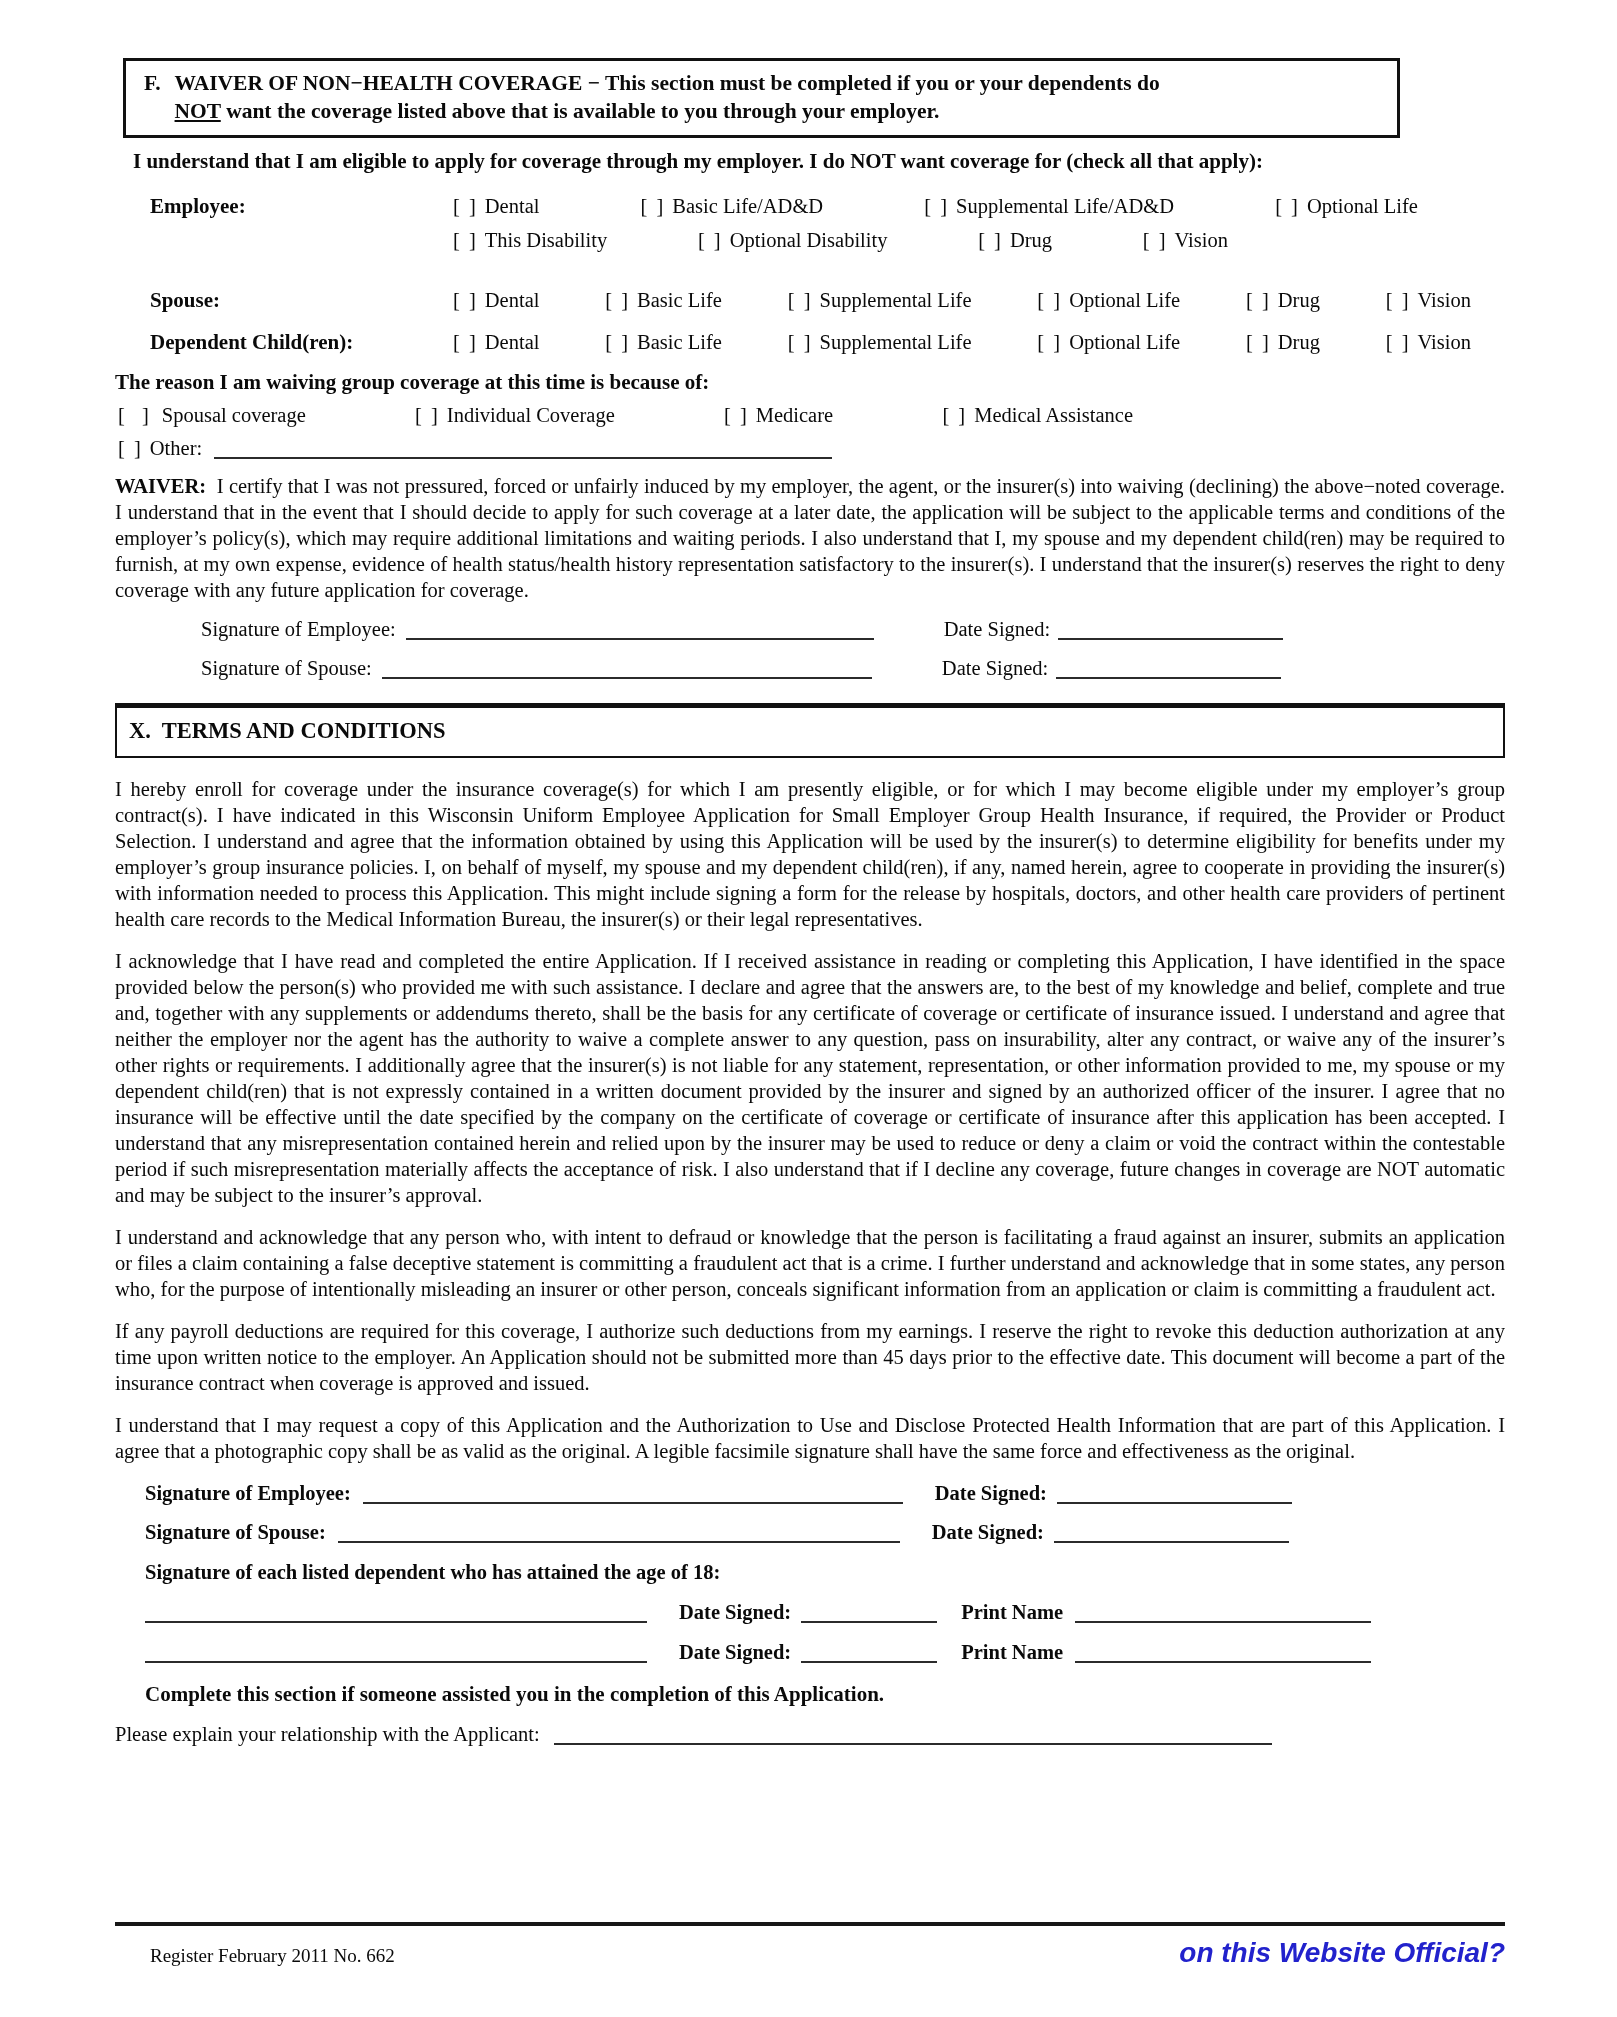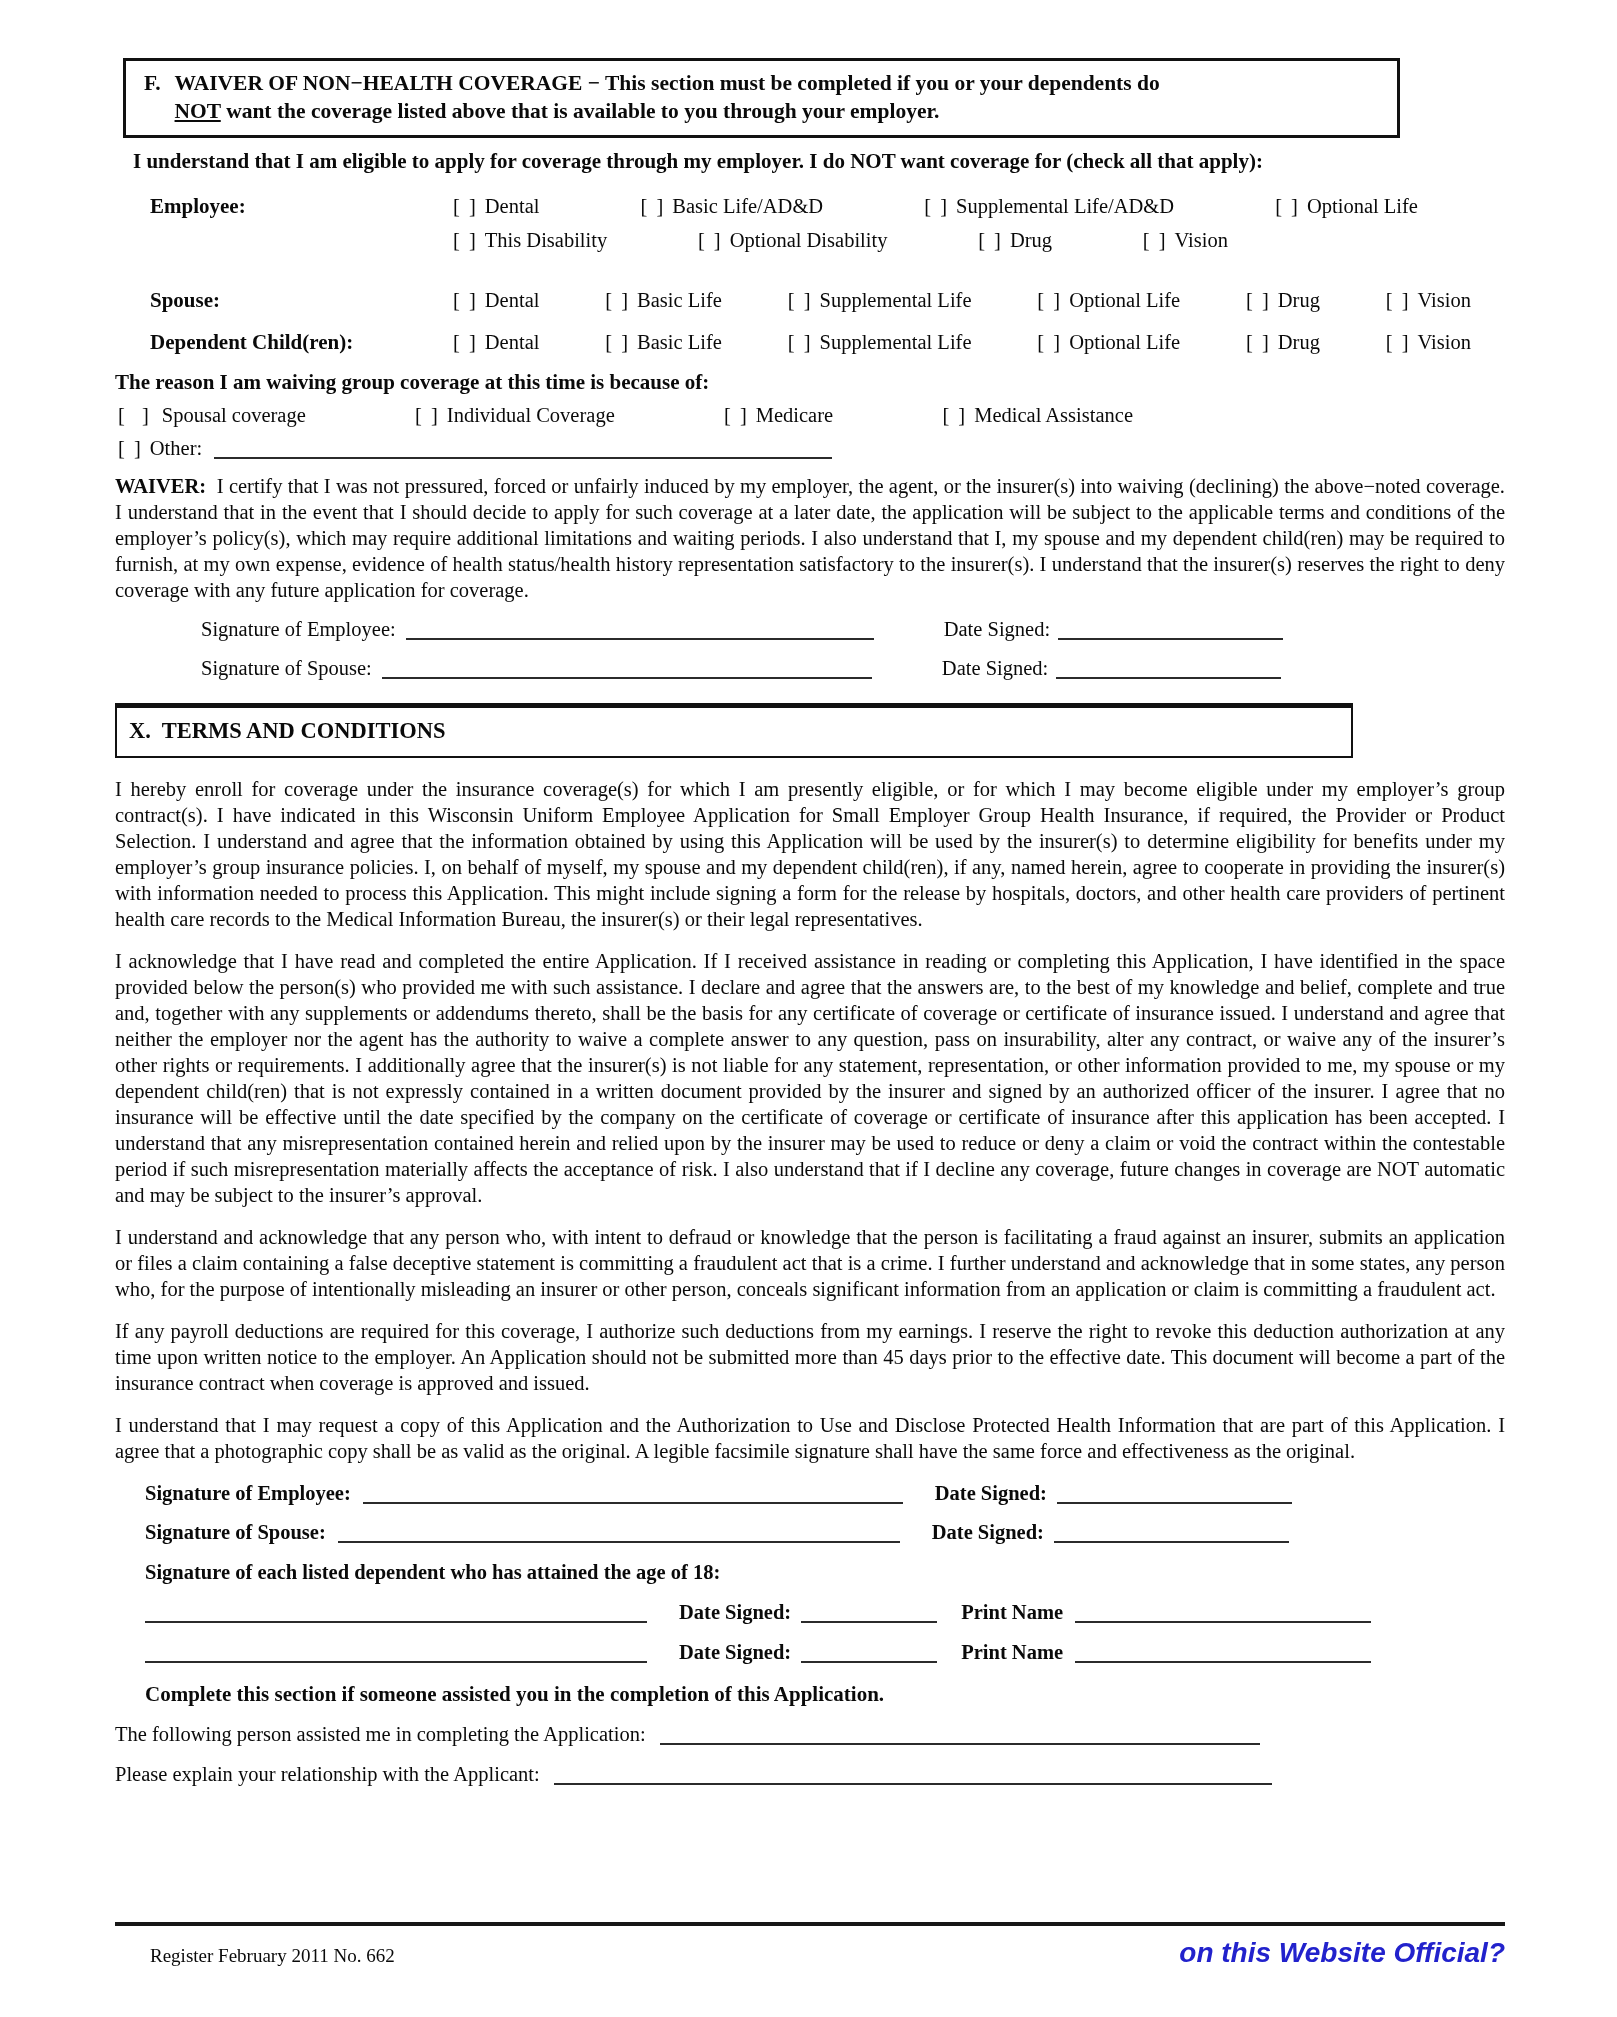--- a/index.html
+++ b/index.html
@@ -47,21 +47,21 @@
   .otherrow{margin-top:7px;padding-left:3px;display:flex;align-items:baseline;}
   
   .uline{display:inline-block;border-bottom:2px solid #2b2b2b;position:relative;top:4px;}
   
   .para{text-align:justify;margin-top:12px;}
   
   .sigrow{display:flex;align-items:baseline;margin-top:13px;}
   .f-indent{padding-left:86px;}
   
   .xbox{
-    margin-top:22px;width:1238px;box-sizing:border-box;
+    margin-top:22px;width:1390px;box-sizing:border-box;
     border:2px solid #111;border-top-width:5px;
     padding:10px 14px 12px 12px;
     font-weight:bold;font-size:22.5px;line-height:26px;
   }
   .xsig{font-weight:bold;}
   .deprow{display:flex;align-items:baseline;margin-top:14px;}
   .assistrow{display:flex;align-items:baseline;margin-top:14px;}
   
   .footer{position:absolute;left:115px;right:112px;top:1922px;}
   .footrule{border-top:4px solid #161616;margin-bottom:14px;}
@@ -201,24 +201,20 @@
     <span class="uline" style="width:502px;margin-left:30px"></span>
     <span style="margin-left:32px">Date Signed:</span>
     <span class="uline" style="width:136px;margin-left:10px"></span>
     <span style="margin-left:24px">Print Name</span>
     <span class="uline" style="width:296px;margin-left:12px"></span>
   </div>
 
   <div class="xsig" style="margin-top:16px;padding-left:30px;font-size:21px">Complete this section if someone assisted you in the completion of this Application.</div>
 
   <div class="assistrow">
-    <span>The following person assisted me in completing the Application:</span>
-    <span class="uline" style="width:600px;margin-left:14px"></span>
-  </div>
-  <div class="assistrow">
     <span>Please explain your relationship with the Applicant:</span>
     <span class="uline" style="width:718px;margin-left:14px"></span>
   </div>
 
   <div class="footer">
     <div class="footrule"></div>
     <div class="footnote2">
       <span class="reg">Register February 2011 No. 662</span>
       <span class="link2 linkpart">on this Website Official?</span>
     </div>

